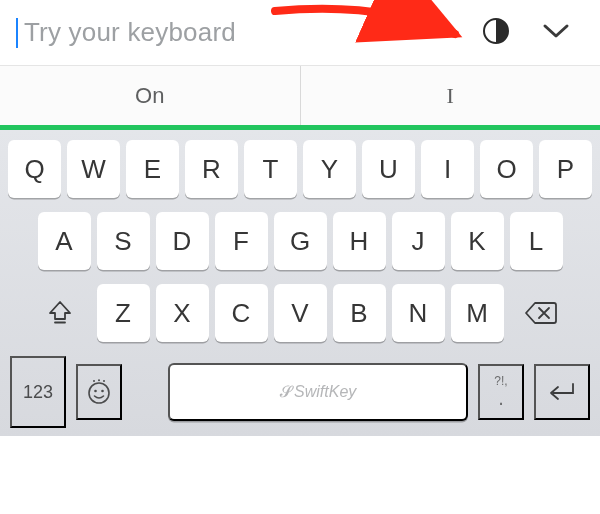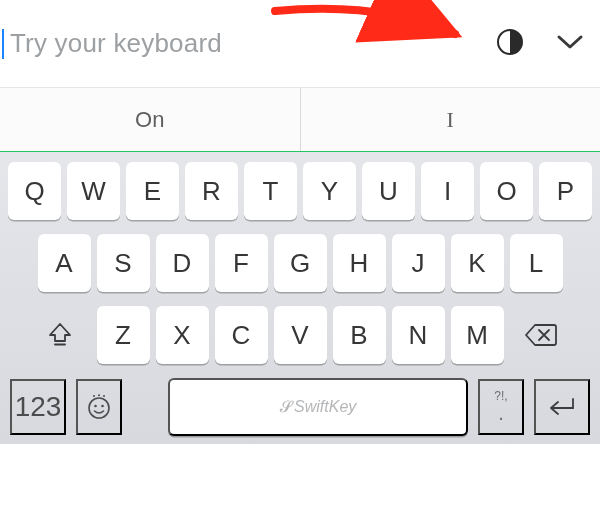--- a/index.html
+++ b/index.html
@@ -1,36 +1,36 @@
 <!DOCTYPE html>
 <html><head>
 <meta charset="utf-8">
 <style>
   * { box-sizing: border-box; margin: 0; padding: 0; font-family: -apple-system, "Helvetica Neue", Arial, sans-serif; }
   body { width: 600px; height: 514px; background: #fff; position: relative; overflow: hidden; }
 
   .header {
-    height: 88px; display: flex; align-items: center; padding: 0 2px;
+    height: 66px; display: flex; align-items: center; padding: 0 16px;
     border-bottom: 1px solid #e5e5e5;
   }
   .caret {
     width: 2px; height: 30px; background: #1b84ff;
     animation: blink 1s step-start infinite;
   }
   @keyframes blink { 50% { opacity: 0; } }
   .placeholder { font-size: 26px; color: #9da0a3; margin-left: 6px; font-weight: 300; flex: 1; letter-spacing: 0.2px; }
   .hdr-icons { display: flex; align-items: center; gap: 26px; padding-right: 8px; }
   .contrast { width: 28px; height: 28px; }
 
   .chevron-area { padding: 4px 6px; }
 
   .arrow { position: absolute; pointer-events: none; }
   .arrow svg { overflow: visible; }
 
-  .suggestion-bar { display: flex; height: 64px; border-bottom: 1px solid #22c55e; background: #fbfbfb; }
+  .suggestion-bar { display: flex; height: 64px; border-bottom: 5px solid #22c55e; background: #fbfbfb; }
   .sugg { flex: 1; display: flex; align-items: center; justify-content: center; font-size: 22px; color: #5e5f60; font-weight: 300; }
   .sugg + .sugg { border-left: 1px solid #d9d9d9; }
   .sugg.mid { font-family: Georgia, 'Times New Roman', serif; font-weight: 400; }
 
   .keyboard {
     background: linear-gradient(to bottom, #e4e6ea, #d7d9de);
     padding: 10px 4px 6px 4px;
   }
   .krow { display: flex; justify-content: center; gap: 6px; margin-bottom: 14px; }
   .key {
@@ -38,21 +38,21 @@
     box-shadow: 0 1.5px 0 rgba(0,0,0,0.28);
     height: 58px; width: 53px;
     font-size: 26px; color: #363636; font-weight: 400;
     display: flex; align-items: center; justify-content: center;
   }
   .row2 { padding: 0 28px; }
   .row3 { padding: 0 4px; }
   .util { background: transparent; box-shadow: none; width: 62px; }
   .util svg { display: block; }
   .row4 { display: flex; align-items: center; gap: 10px; padding: 0 6px 2px 6px; }
-  .k123 { width: 56px; height: 56px; display:flex; align-items:center; justify-content:center; color:#4b4c4d; font-size: 28px; background: transparent; }
+  .k123 { width: 56px; height: 72px; display:flex; align-items:center; justify-content:center; color:#4b4c4d; font-size: 18px; background: transparent; }
   .emoji { width: 46px; height: 56px; display:flex; align-items:center; justify-content:center; background: transparent; }
   .space {
     flex: 1; height: 58px; background: #fff; border-radius: 6px;
     box-shadow: 0 1.5px 0 rgba(0,0,0,0.28);
     display:flex; align-items:center; justify-content:center;
     color: #b5b6b8; font-size: 16px; font-style: italic; font-weight: 300; margin-left: 36px;
   }
   .space span::before { content: "\1D4E2"; margin-right: 2px; font-style: normal; }
   .punct { width: 46px; height: 56px; display:flex; flex-direction: column; align-items:center; justify-content:center; color:#6c6d6e; font-size:12px; background: transparent; line-height: 1.1; }
   .punct .dot { font-size: 20px; margin-top: -2px; }

